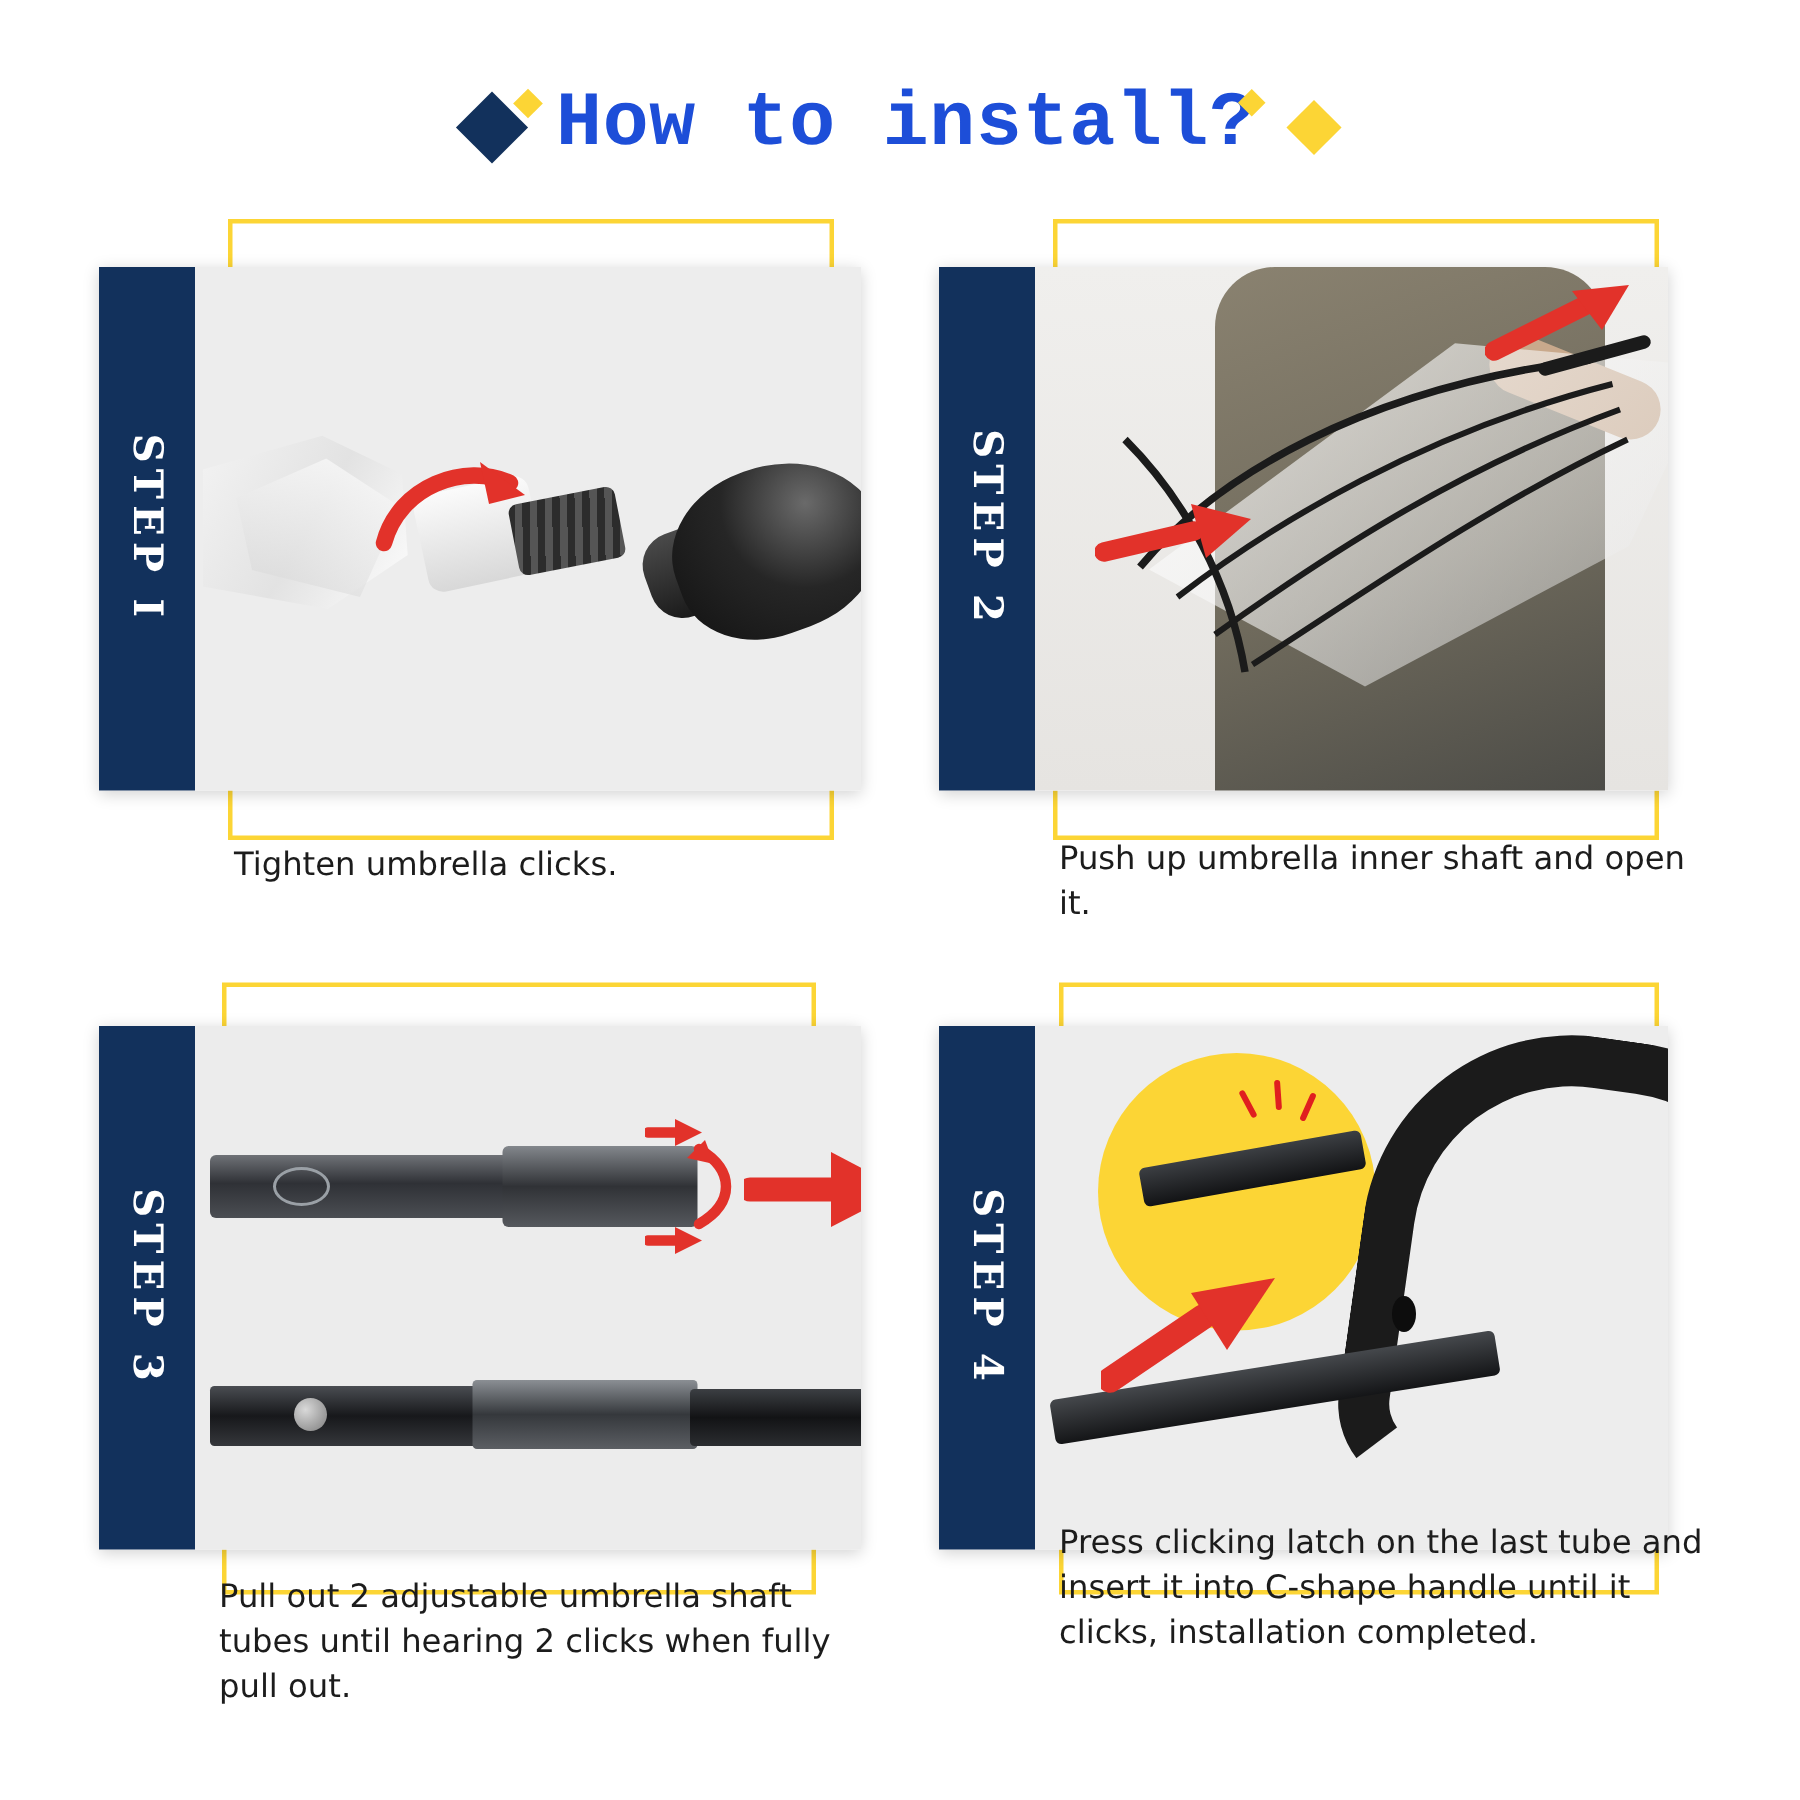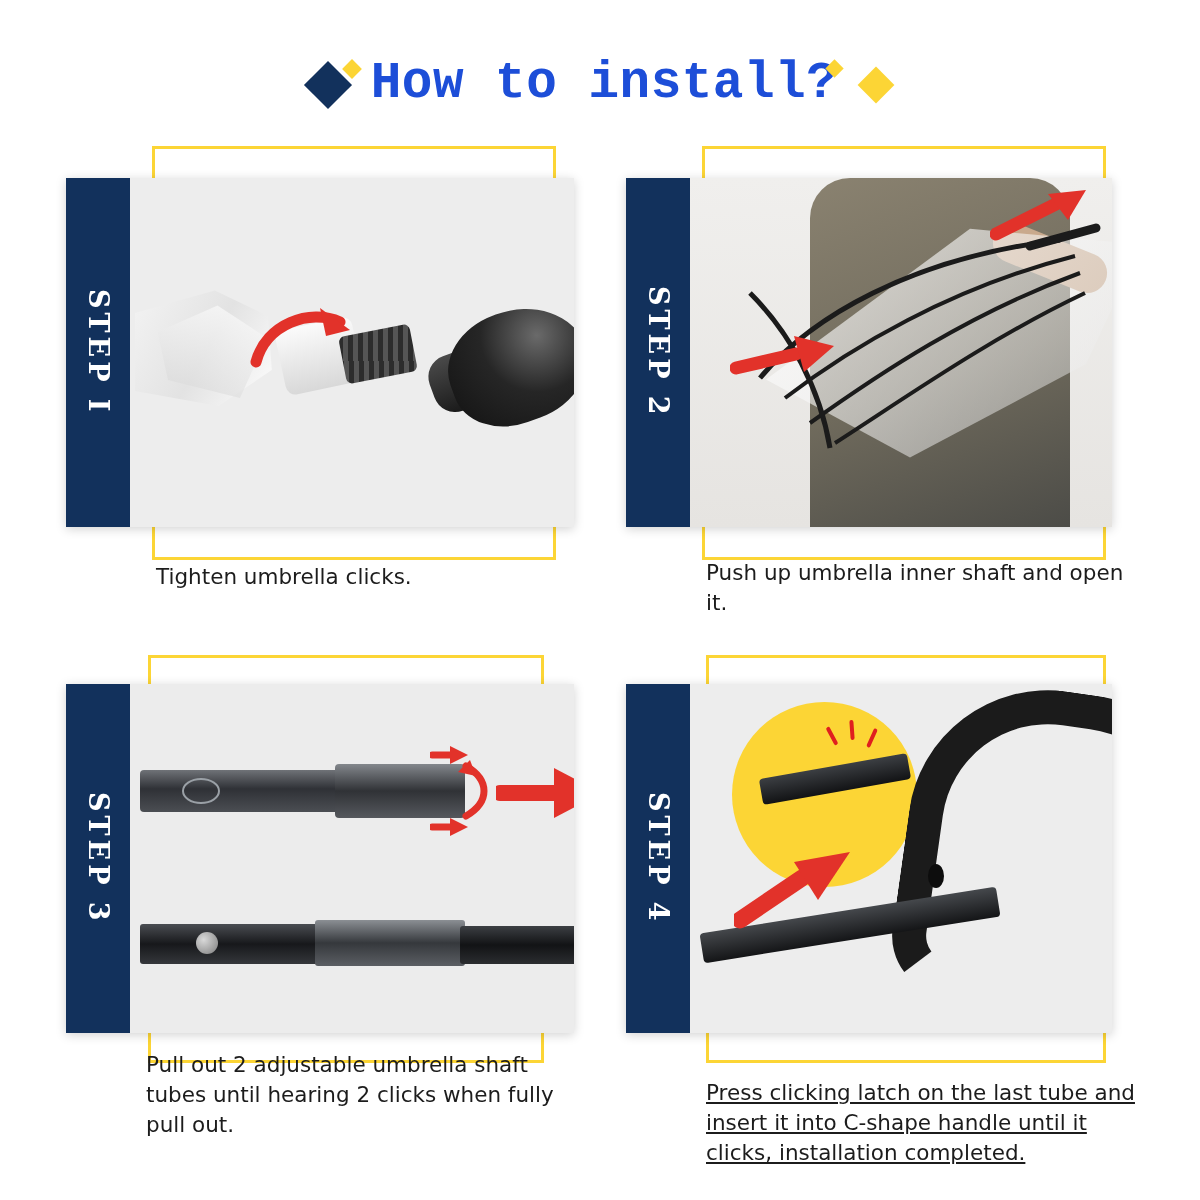--- a/index.html
+++ b/index.html
@@ -374,14 +374,14 @@
       <div class="spark" style="left:180px; top:44px; transform:rotate(24deg);"></div>
       <div class="s4-handle"></div>
       <div class="s4-shaft"></div>
       <div class="s4-latch-hole"></div>
       <svg class="arrow-red" style="left:44px; top:162px;" width="120" height="86" viewBox="0 0 120 86">
         <path d="M6 74 L68 32" stroke="#e2322a" stroke-width="17" stroke-linecap="round"></path>
         <path d="M116 6 L60 16 L84 54 Z" fill="#e2322a"></path>
       </svg>
     </div>
   </div>
-  <div class="caption" style="left:706px; top:1078px; width:448px;text-decoration:underline;">Press clicking latch on the last tube and insert it into C-shape handle until it clicks, installation completed.</div>
+  <div class="caption" style="left:706px; top:1014px; width:448px;">Press clicking latch on the last tube and insert it into C-shape handle until it clicks, installation completed.</div>
 </div>
 
 </body></html>

